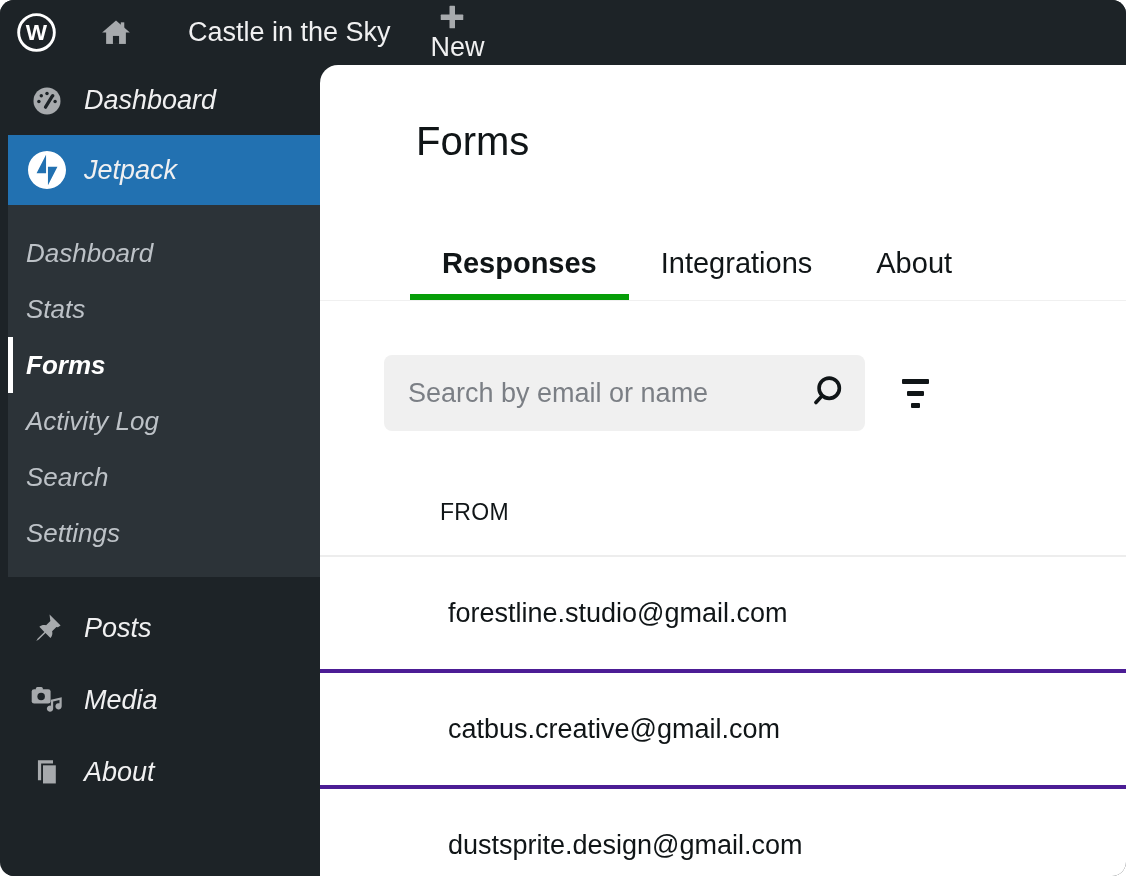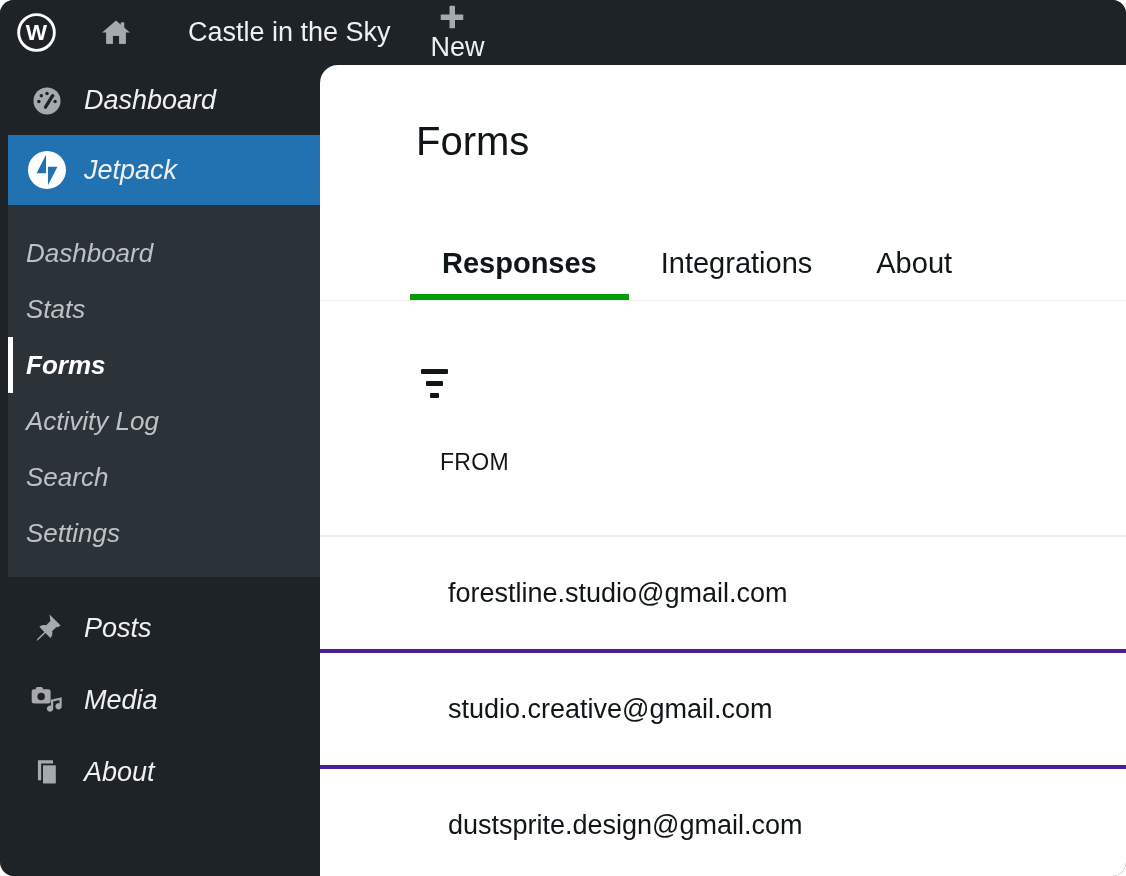--- a/index.html
+++ b/index.html
@@ -66,21 +66,21 @@
   }
   .searchbox input::placeholder{color:#7b7f85;opacity:1;}
   .search-btn{background:none;border:none;padding:0;cursor:pointer;width:40px;height:44px;display:flex;align-items:center;justify-content:center;}
   .filter-btn{
     background:none;border:none;cursor:pointer;margin-left:22px;width:56px;height:56px;
     display:flex;flex-direction:column;align-items:center;justify-content:center;gap:7px;
   }
   .filter-btn span{display:block;height:5px;background:#101517;border-radius:1px;}
   .fb1{width:27px;} .fb2{width:17px;} .fb3{width:9px;}
   .table-header{
-    height:126px;display:flex;align-items:flex-start;padding:38px 0 0 120px;
+    height:126px;display:flex;align-items:center;padding:38px 0 0 120px;
     border-bottom:2px solid #ededed;
   }
   .col-from{font-size:23px;font-weight:500;letter-spacing:0.3px;color:#101517;}
   .table-row{
     height:116px;display:flex;align-items:center;padding-left:128px;
     border-bottom:4px solid #4c1d95;cursor:pointer;
   }
   .row-email{font-size:27px;color:#101517;}
 </style>
 </head>
@@ -196,35 +196,46 @@
 
     <h1 class="page-title">Forms</h1>
 
     <div class="tabs">
       <button class="tab active">Responses</button>
       <button class="tab">Integrations</button>
       <button class="tab">About</button>
     </div>
 
     <div class="toolbar">
+      <div class="searchbox">
+        <input type="text" value="" placeholder="Search by email or name" style="">
+        <button class="search-btn">
+          <span>
+            <svg width="38" height="40" viewBox="0 0 24 24" fill="none">
+              <circle cx="13.4" cy="9.6" r="6.4" stroke="#101517" stroke-width="2.3"></circle>
+              <path d="M8.7 14.6 5 18.6" stroke="#101517" stroke-width="2.3" stroke-linecap="round"></path>
+            </svg>
+          </span>
+        </button>
+      </div>
       <button class="filter-btn" aria-label="filter">
         <span class="fb1"></span>
         <span class="fb2"></span>
         <span class="fb3"></span>
       </button>
     </div>
 
     <div class="table-header">
       <span class="col-from">FROM</span>
     </div>
 
     <div class="table-row">
       <span class="row-email">forestline.studio@gmail.com</span>
     </div>
     <div class="table-row">
-      <span class="row-email">studio.creative@gmail.com</span>
+      <span class="row-email">catbus.creative@gmail.com</span>
     </div>
     <div class="table-row">
       <span class="row-email">dustsprite.design@gmail.com</span>
     </div>
 
   </div>
 </div>
 
 </body></html>

